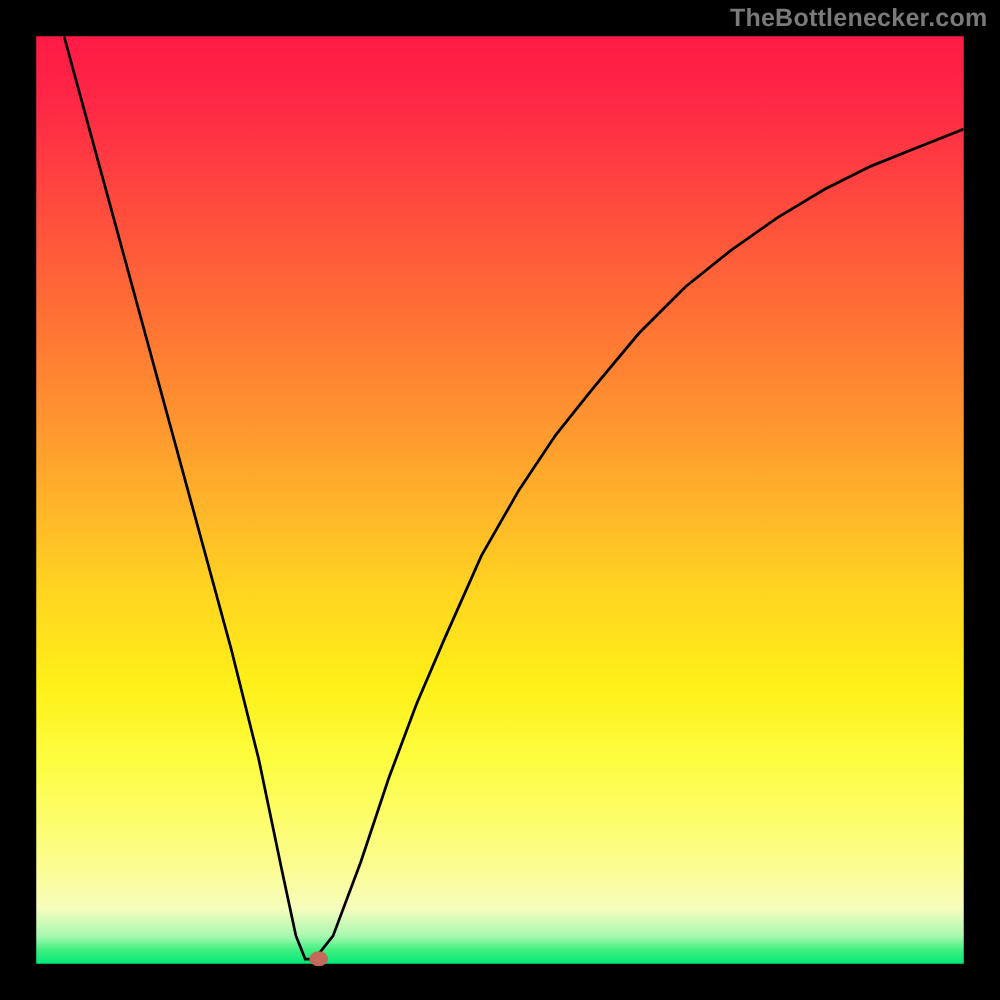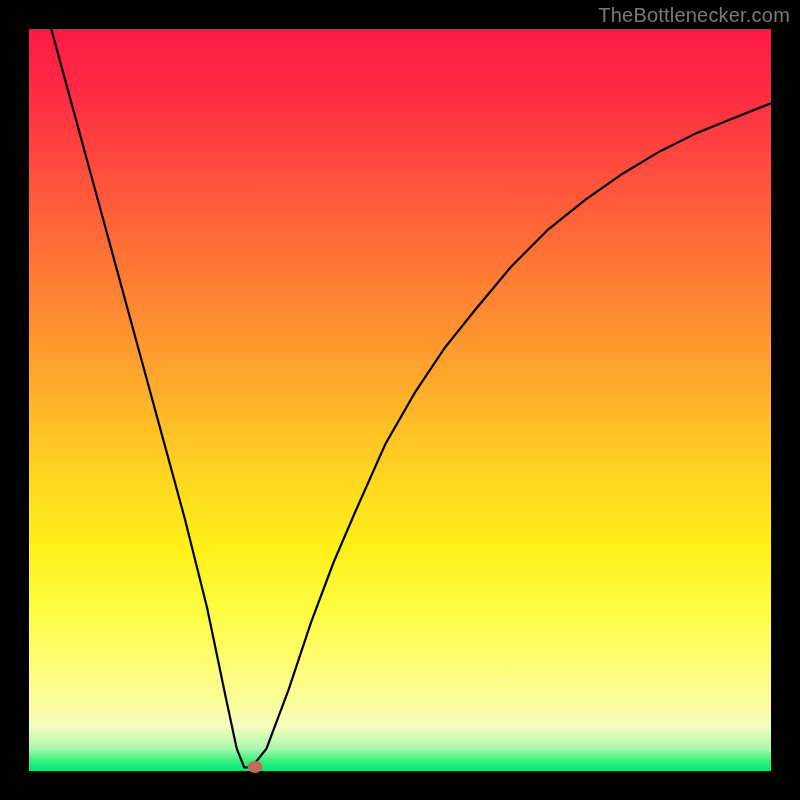--- a/index.html
+++ b/index.html
@@ -32,21 +32,21 @@
       #a8f8b0 97%,
       #40f080 98.5%,
       #00e878 100%);
   }
   .attribution {
     position: absolute;
     top: 4px;
     right: 10px;
     font-family: Arial, Helvetica, sans-serif;
     font-size: 20px;
-    font-weight: 400;
+    font-weight: 700;
     color: #7a7a7a;
     letter-spacing: 0.2px;
     z-index: 10;
   }
   svg.curve {
     position: absolute;
     left: 0; top: 0;
     width: 742px; height: 742px;
     z-index: 5;
   }

